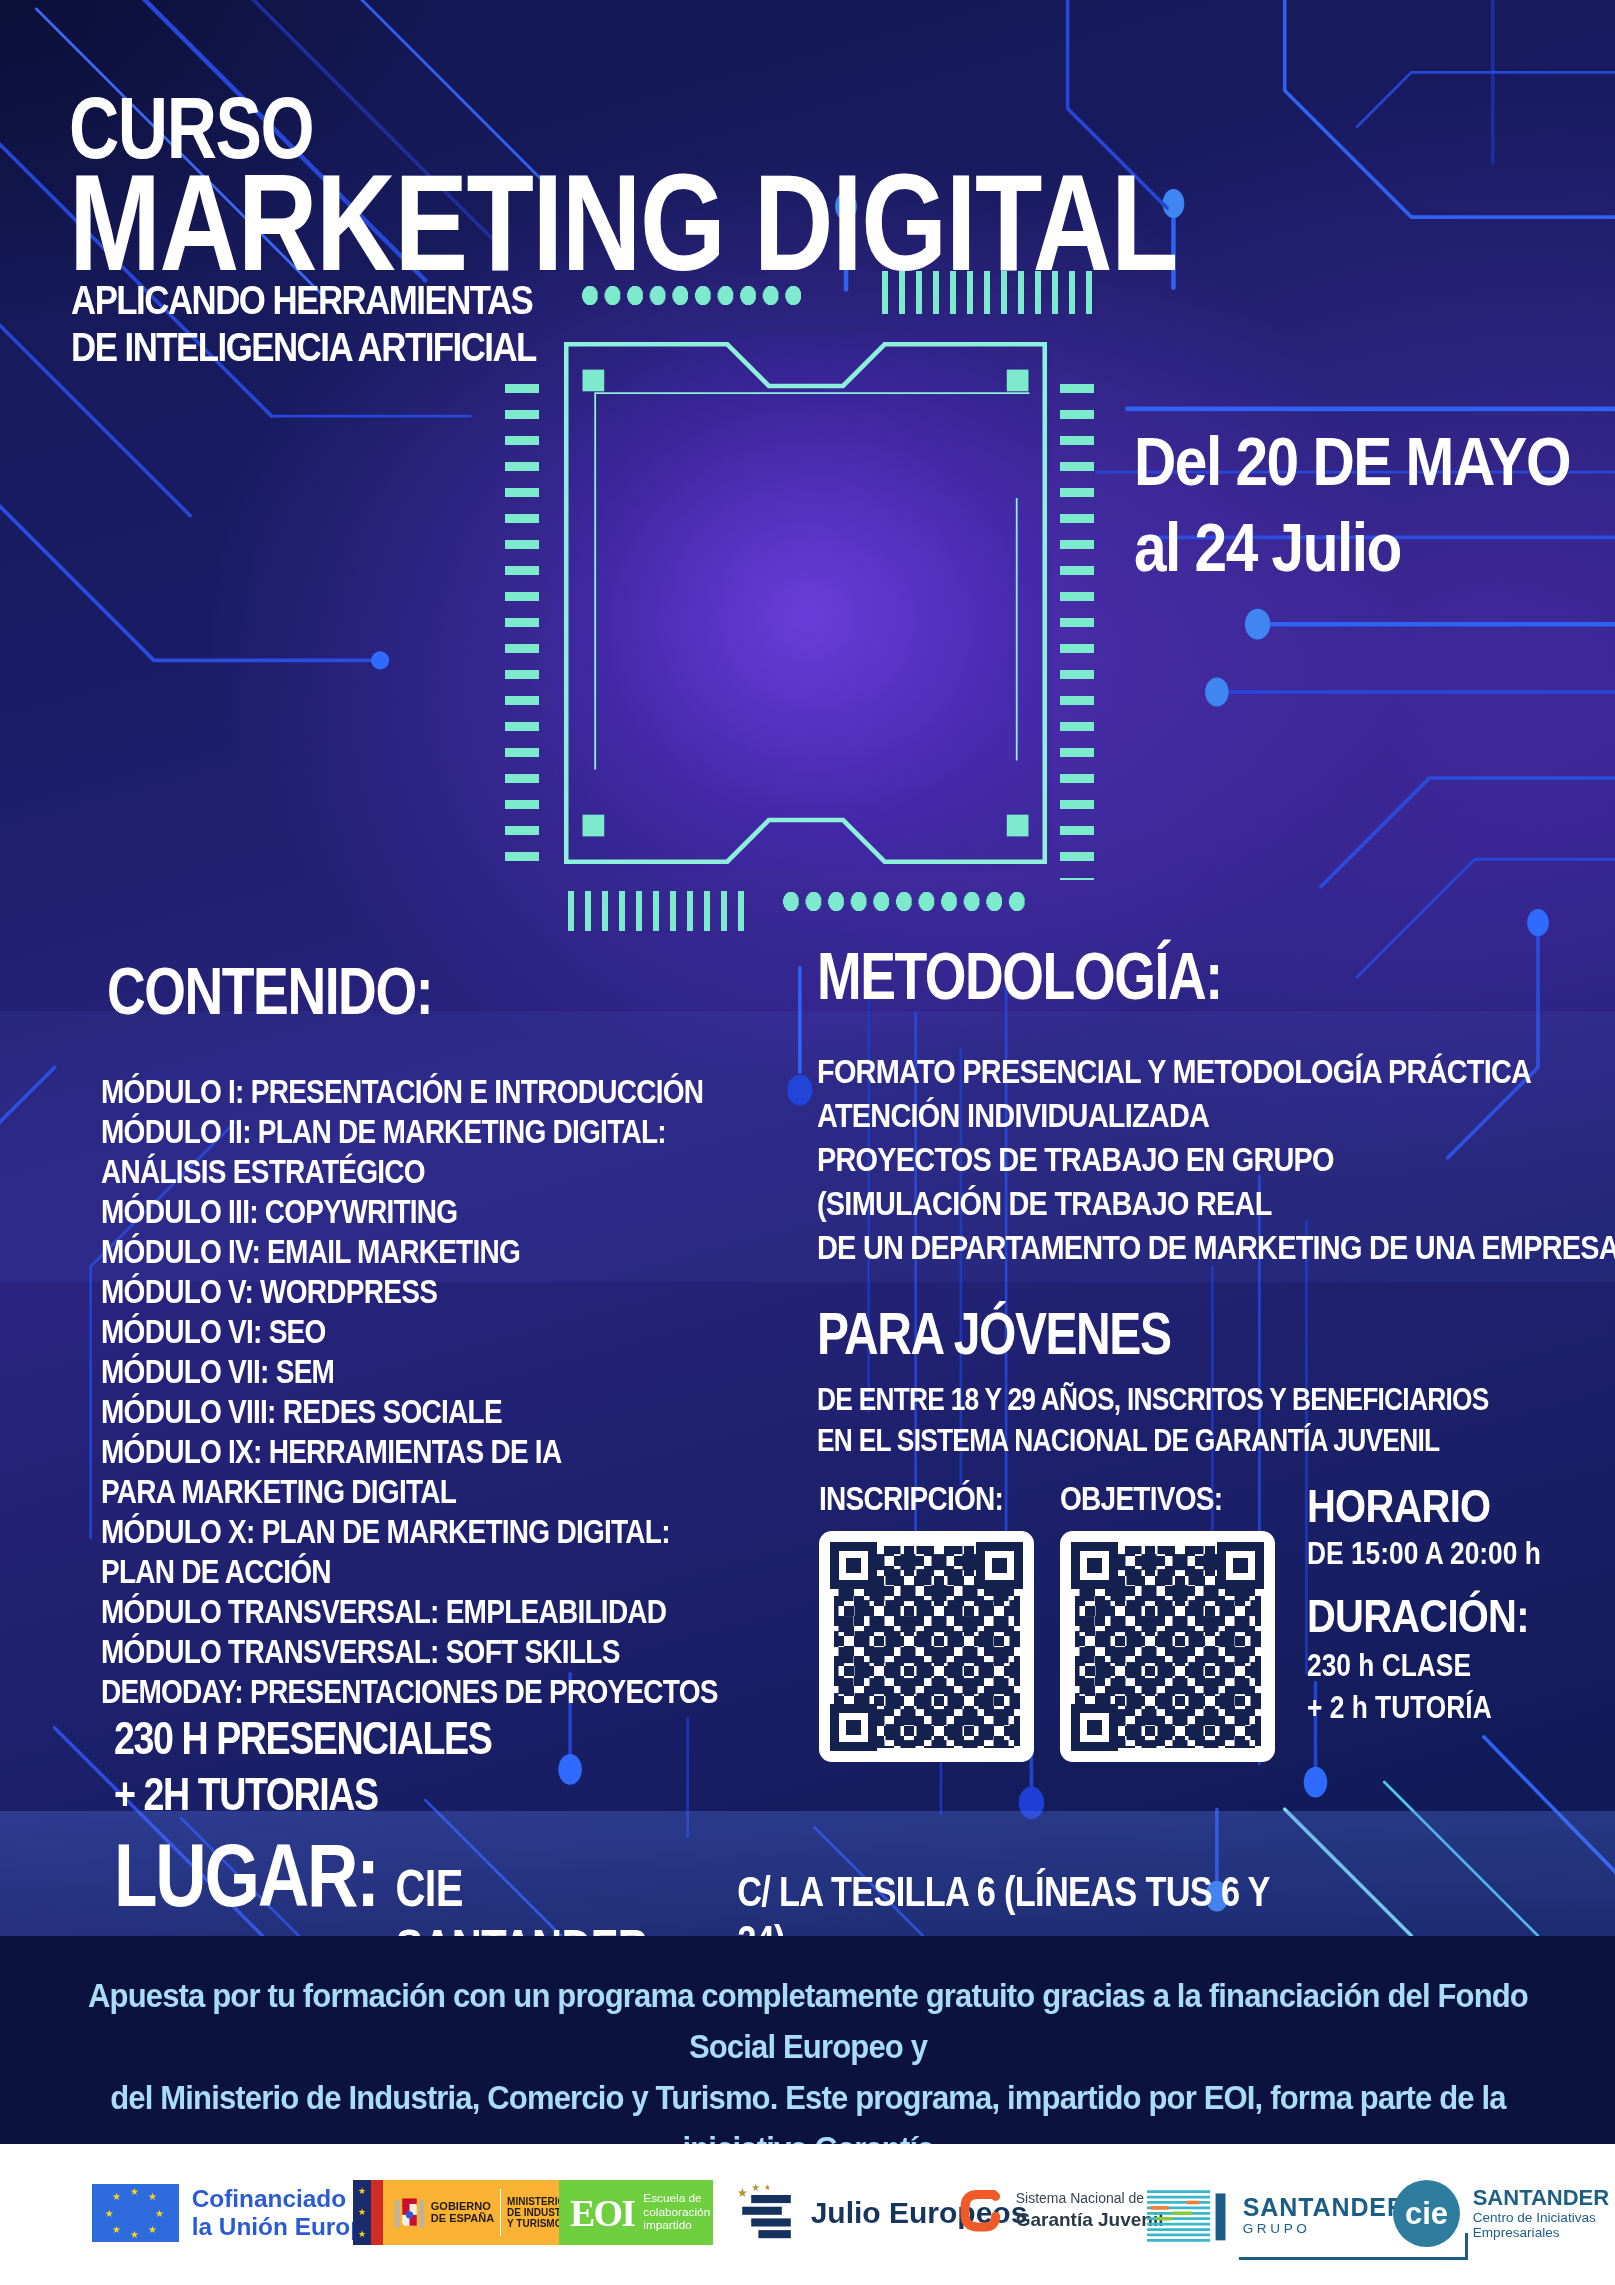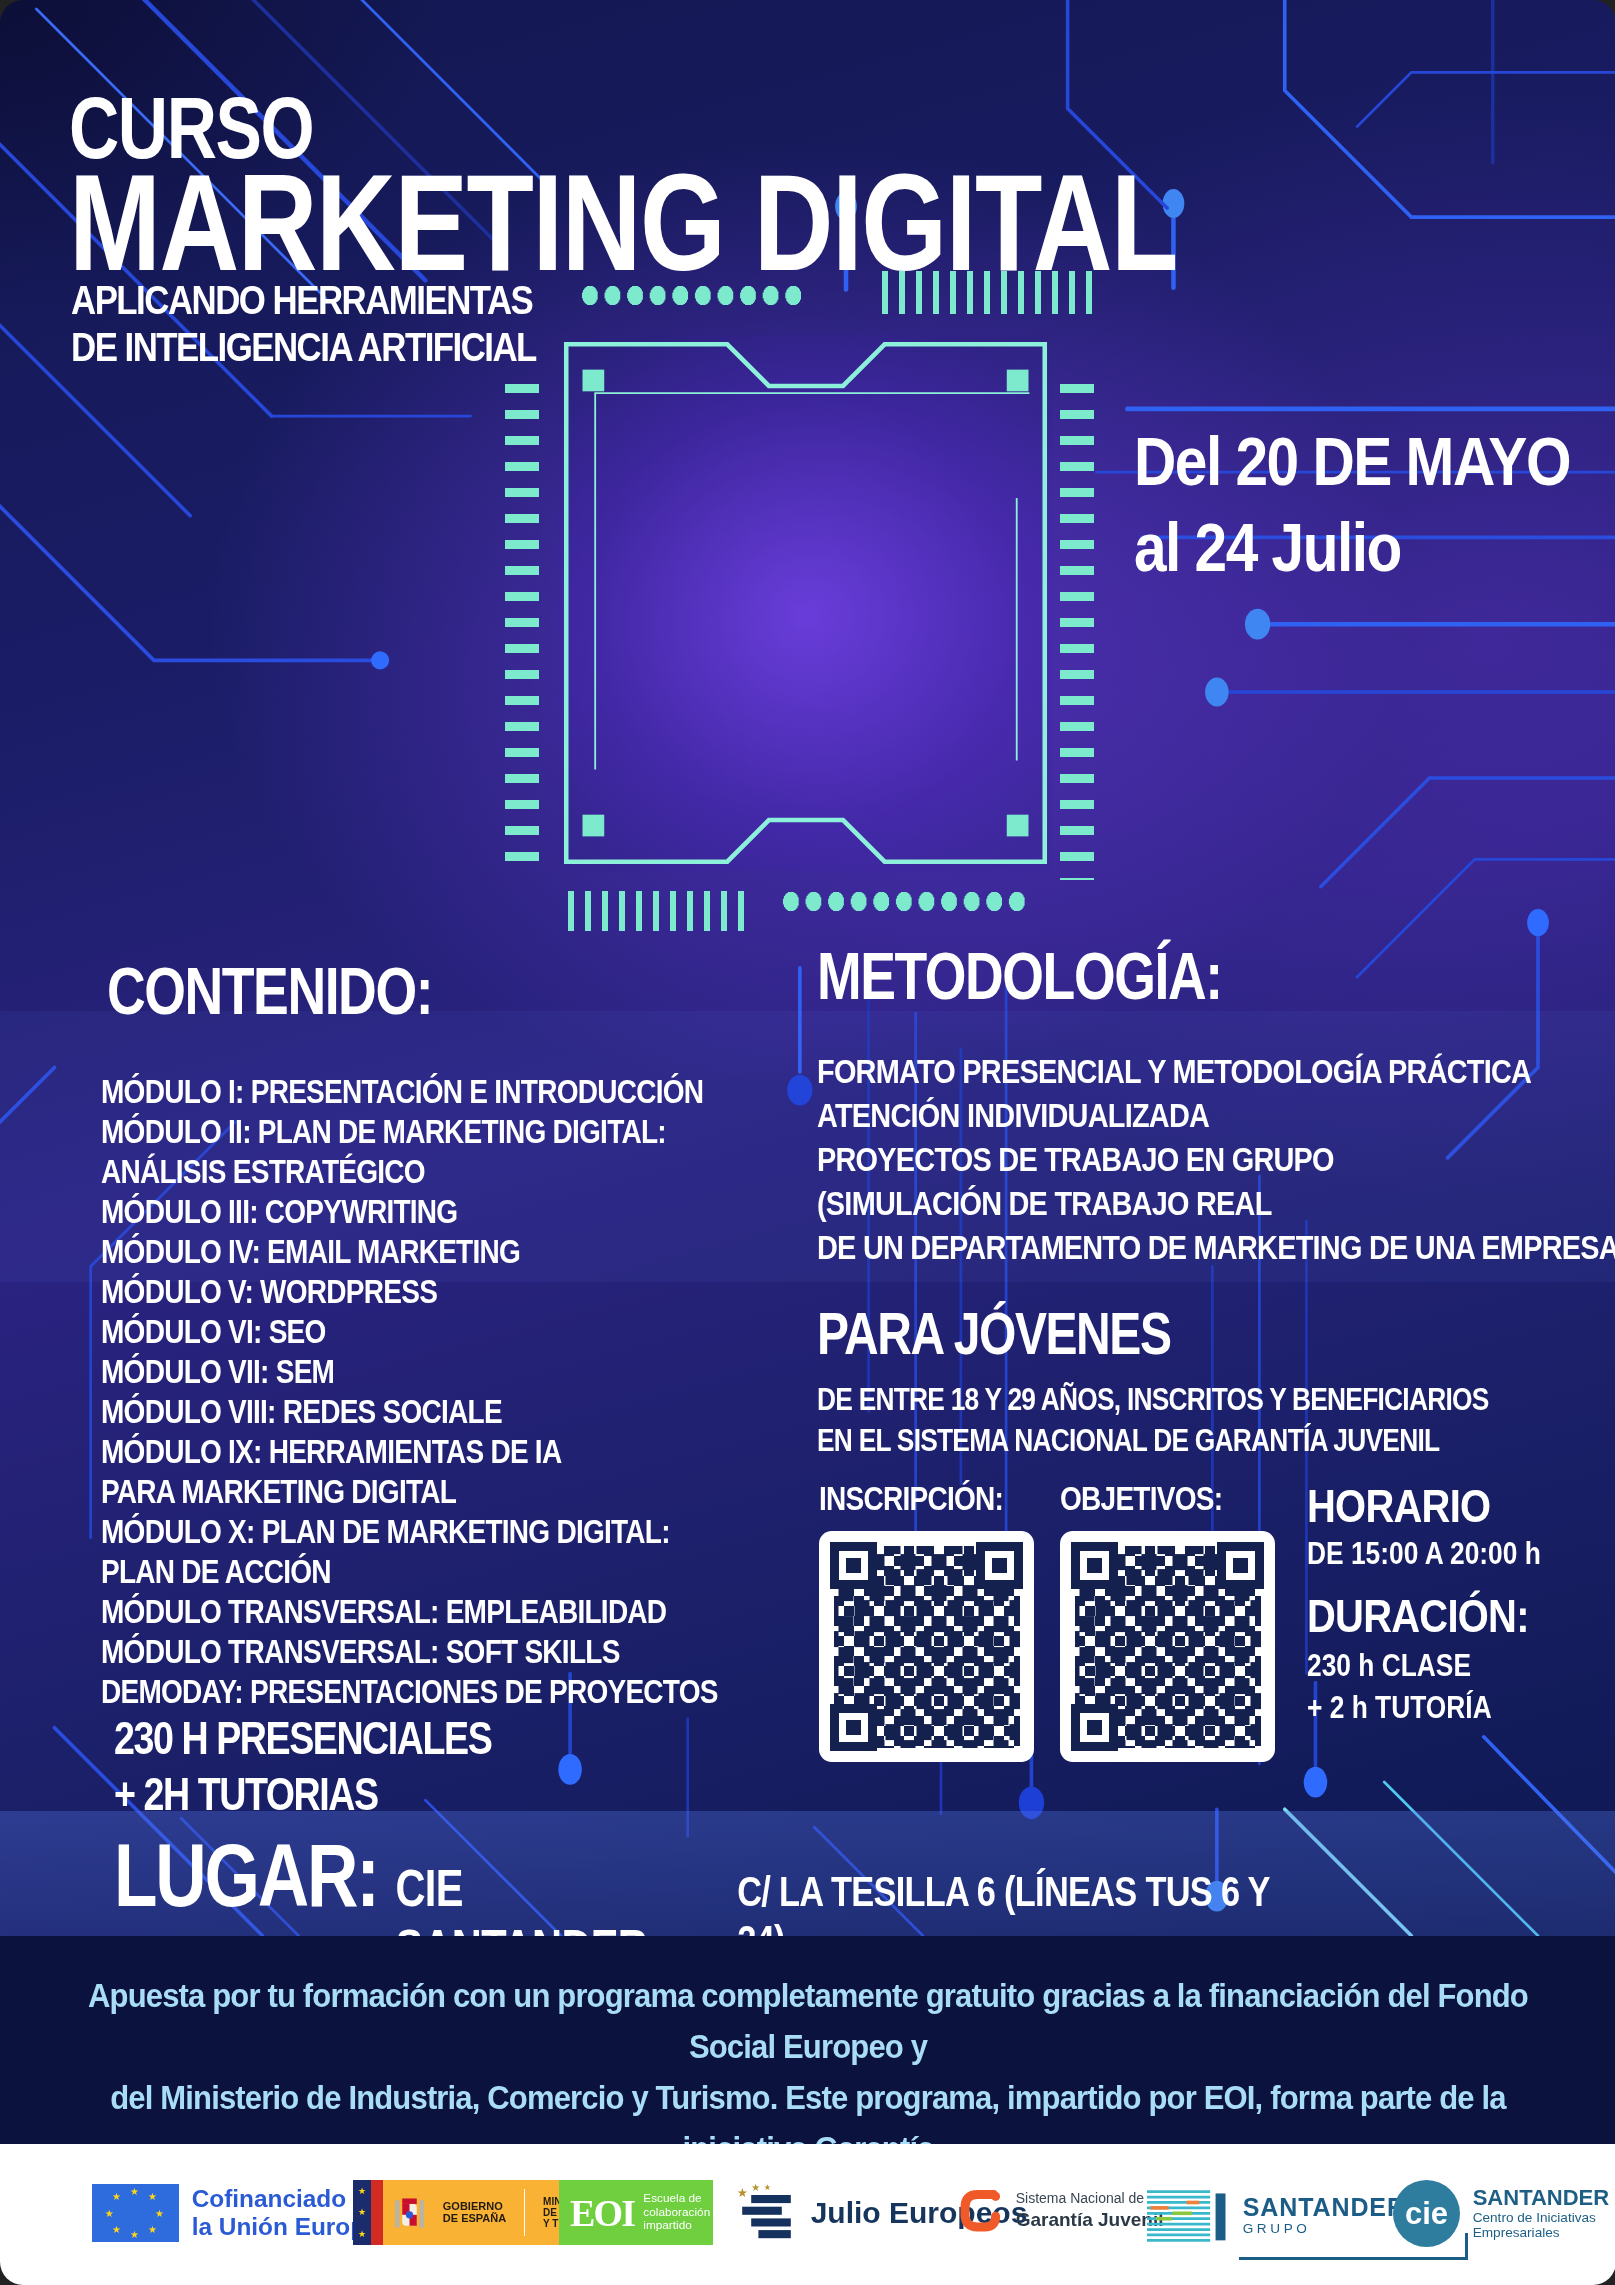--- a/index.html
+++ b/index.html
@@ -4,21 +4,20 @@
 <style>
   html,body{margin:0;padding:0;background:#222;}
   .poster{
     position:relative;width:1616px;height:2285px;overflow:hidden;
     font-family:"Liberation Sans",sans-serif;color:#fff;
     background:
       radial-gradient(859px 678px at 50% 27%, rgba(126,64,248,.55), rgba(126,64,248,0) 70%),
       radial-gradient(1176px 859px at 92% 28%, rgba(96,50,196,.45), rgba(96,50,196,0) 65%),
       radial-gradient(633px 452px at 0% 0%, rgba(6,8,34,.55), rgba(6,8,34,0) 70%),
       linear-gradient(165deg,#131750 0%,#1a1d66 26%,#2b2382 46%,#1b2069 66%,#101a56 82%,#0d1548 100%);
-    border-radius: 23px;
   }
   .abs{position:absolute;}
   .cx80{transform:scaleX(.80);transform-origin:0 0;}
   .cx85{transform:scaleX(.85);transform-origin:0 0;}
   .nowrap{white-space:nowrap;}
   .hd{font-weight:800;letter-spacing:-1.8px;}
   svg.circuit{position:absolute;left:0;top:0;}
   
   .pins-v{background:repeating-linear-gradient(180deg,#7deace 0 9px,transparent 9px 26px);width:34px;}
   .bars-h{background:repeating-linear-gradient(90deg,#7deace 0 6.3px,transparent 6.3px 17px);height:43px;}
@@ -64,21 +63,21 @@
   .note{left:0;top:1970px;width:1616px;text-align:center;transform:scaleX(.94);transform-origin:50% 0;}
   .note div{font-size:33px;font-weight:700;line-height:51px;color:#a9dcf5;letter-spacing:-0.9px;}
   .footer{left:0;top:2144px;width:1616px;height:141px;background:#fff;color:#1b355e;}
   .logo{position:absolute;display:flex;align-items:center;gap:12.7px;}
   .eu-flag{width:87px;height:58px;background:#2e6bdc;position:relative;}
   .eu-flag span{position:absolute;color:#ffd617;font-size:10px;}
   .eu-text{color:#2a5ad4;font-weight:700;font-size:24.4px;line-height:28px;}
   .gob{display:flex;height:65px;}
   .gob-navy{width:18px;background:#1a2c6b;display:flex;flex-direction:column;justify-content:space-around;align-items:center;color:#ffd617;font-size:9px;}
   .gob-red{width:11.8px;background:#d22b23;}
-  .gob-yellow{background:#f9b233;display:flex;align-items:center;gap:18px;padding:0 11px;}
+  .gob-yellow{background:#f9b233;display:flex;align-items:center;gap:6px;padding:0 11px;}
   .gob-t1{font-size:11px;font-weight:800;color:#221c10;line-height:11.8px;}
   .gob-div{width:0.9px;height:47px;background:#fff;}
   .gob-t2{font-size:10px;font-weight:700;color:#221c10;line-height:11.3px;}
   .eoi{width:154px;height:65px;background:#6fcf3f;display:flex;align-items:center;gap:9px;padding:0 11px;box-sizing:border-box;}
   .eoi-a{color:#fff;font-size:38px;font-weight:800;letter-spacing:-1.8px;font-family:Liberation Serif, serif;}
   .eoi-t{color:#fff;font-size:11.8px;line-height:13.6px;}
   .fe-text{color:#16355c;font-size:30px;font-weight:600;}
   .gj-t1{font-size:14px;color:#3a4654;line-height:21px;}
   .gj-t2{font-size:19px;color:#2b3947;font-weight:800;line-height:22px;}
   .san-name{color:#1b5d87;font-size:25px;font-weight:800;letter-spacing:0.9px;line-height:27px;}

